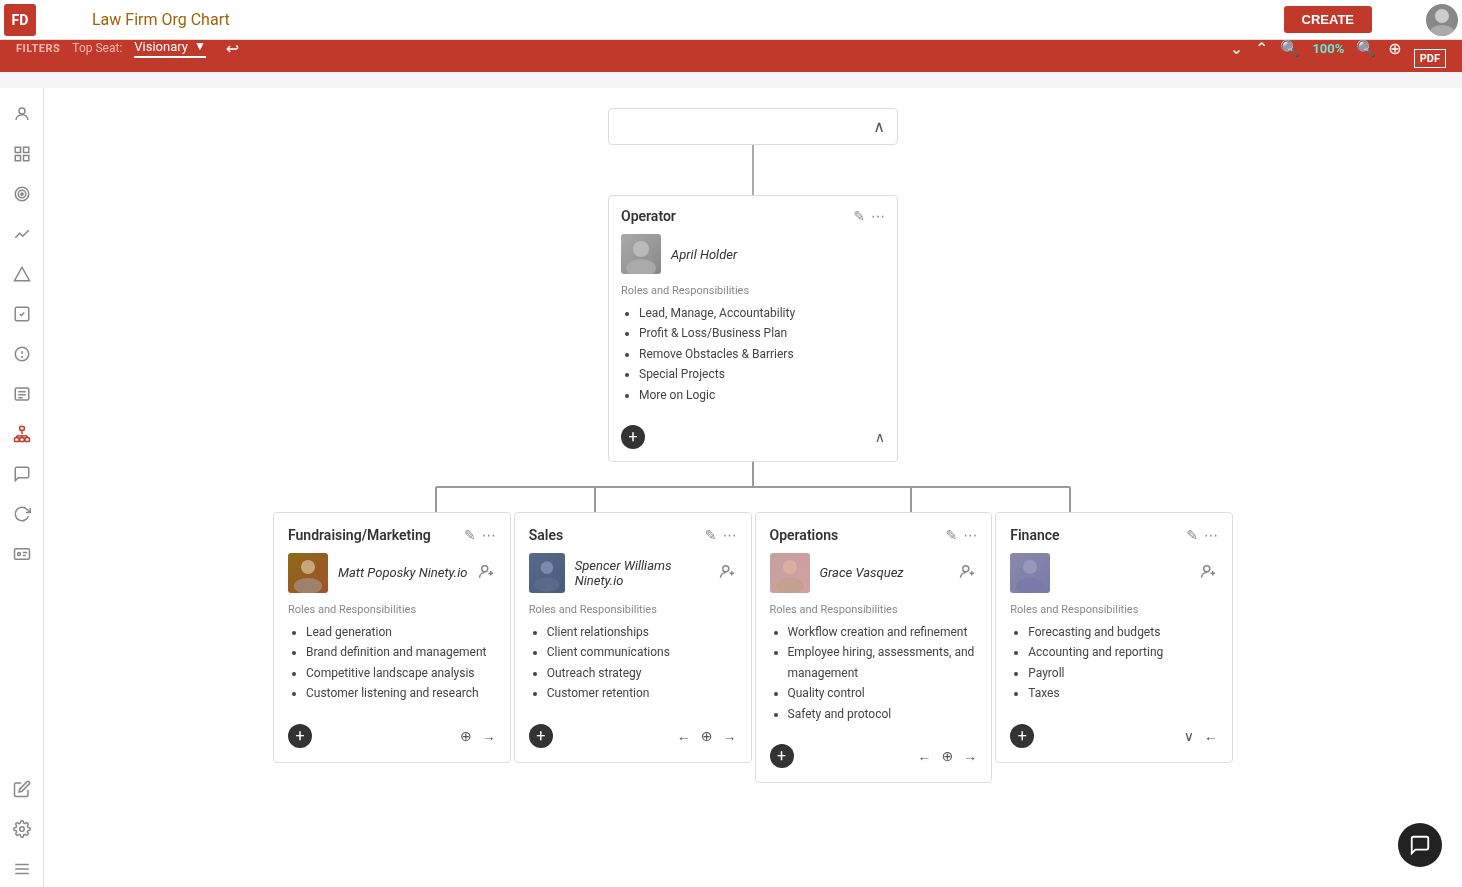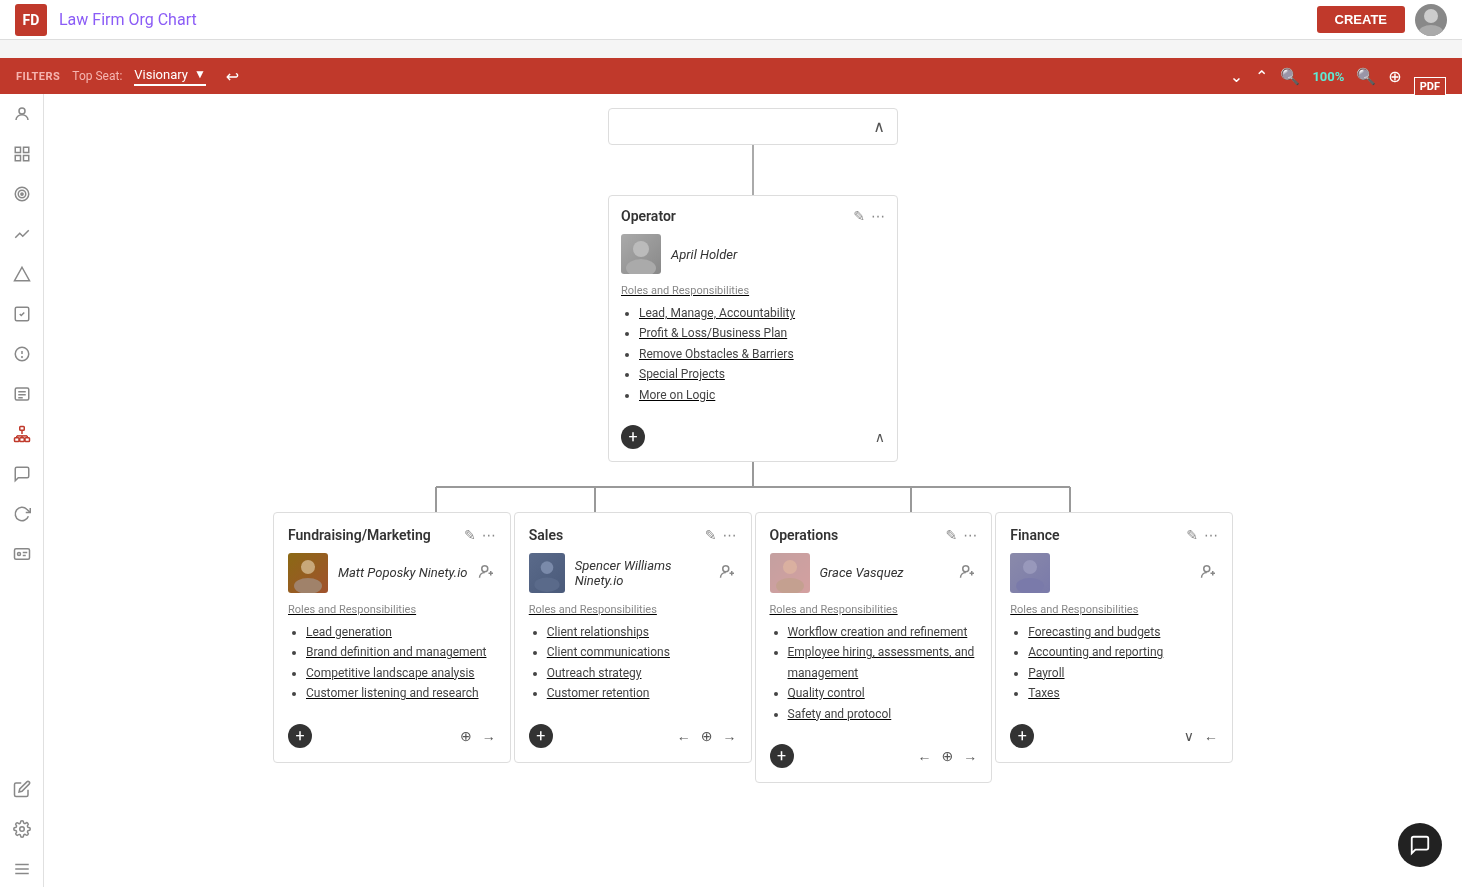--- a/index.html
+++ b/index.html
@@ -5,38 +5,39 @@
     * { box-sizing: border-box; margin: 0; padding: 0; }
     body { font-family: 'Roboto', Arial, sans-serif; font-size: 13px; background: #f5f5f5; overflow: hidden; }
 
     
     .top-bar {
       display: flex;
       align-items: center;
       height: 40px;
       background: #fff;
       border-bottom: 1px solid #ddd;
-      padding: 0 15px;
+      padding: 0 4px;
       position: fixed;
       top: 0; left: 0; right: 0;
       z-index: 100;
+      gap: 44px;
     }
     .top-bar-logo {
       width: 32px; height: 32px;
       background: #c0392b;
       color: #fff;
       font-weight: bold;
       font-size: 14px;
       display: flex; align-items: center; justify-content: center;
       border-radius: 3px;
       margin-right: 12px;
     }
     .top-bar-title {
       font-size: 16px;
-      color: #8b5cf6;
+      color: #a16207;
       flex: 1;
     }
     .create-btn {
       background: #c0392b;
       color: #fff;
       border: none;
       padding: 6px 18px;
       font-size: 13px;
       font-weight: bold;
       cursor: pointer;
@@ -50,25 +51,25 @@
       overflow: hidden;
       display: flex; align-items: center; justify-content: center;
       color: #fff;
       font-size: 11px;
     }
 
     
     .filter-bar {
       display: flex;
       align-items: center;
-      height: 36px;
+      height: 48px;
       background: #c0392b;
       padding: 0 16px;
       position: fixed;
-      top: 58px; left: 0; right: 0;
+      top: 24px; left: 0; right: 0;
       z-index: 99;
       gap: 12px;
     }
     .filter-label {
       color: #f5b5b0;
       font-size: 11px;
       font-weight: bold;
       letter-spacing: 0.5px;
     }
     .filter-top-seat {
@@ -211,21 +212,20 @@
       font-size: 13px;
       color: #333;
     }
     .person-add-icon {
       margin-left: auto;
       color: #888;
       font-size: 14px;
     }
     .roles-section {
       margin-top: 0;
-      text-decoration: underline;
     }
     .roles-title {
       font-size: 11px;
       color: #888;
       margin-bottom: 6px;
     }
     .roles-list {
       list-style: disc;
       padding-left: 18px;
       font-size: 12px;

